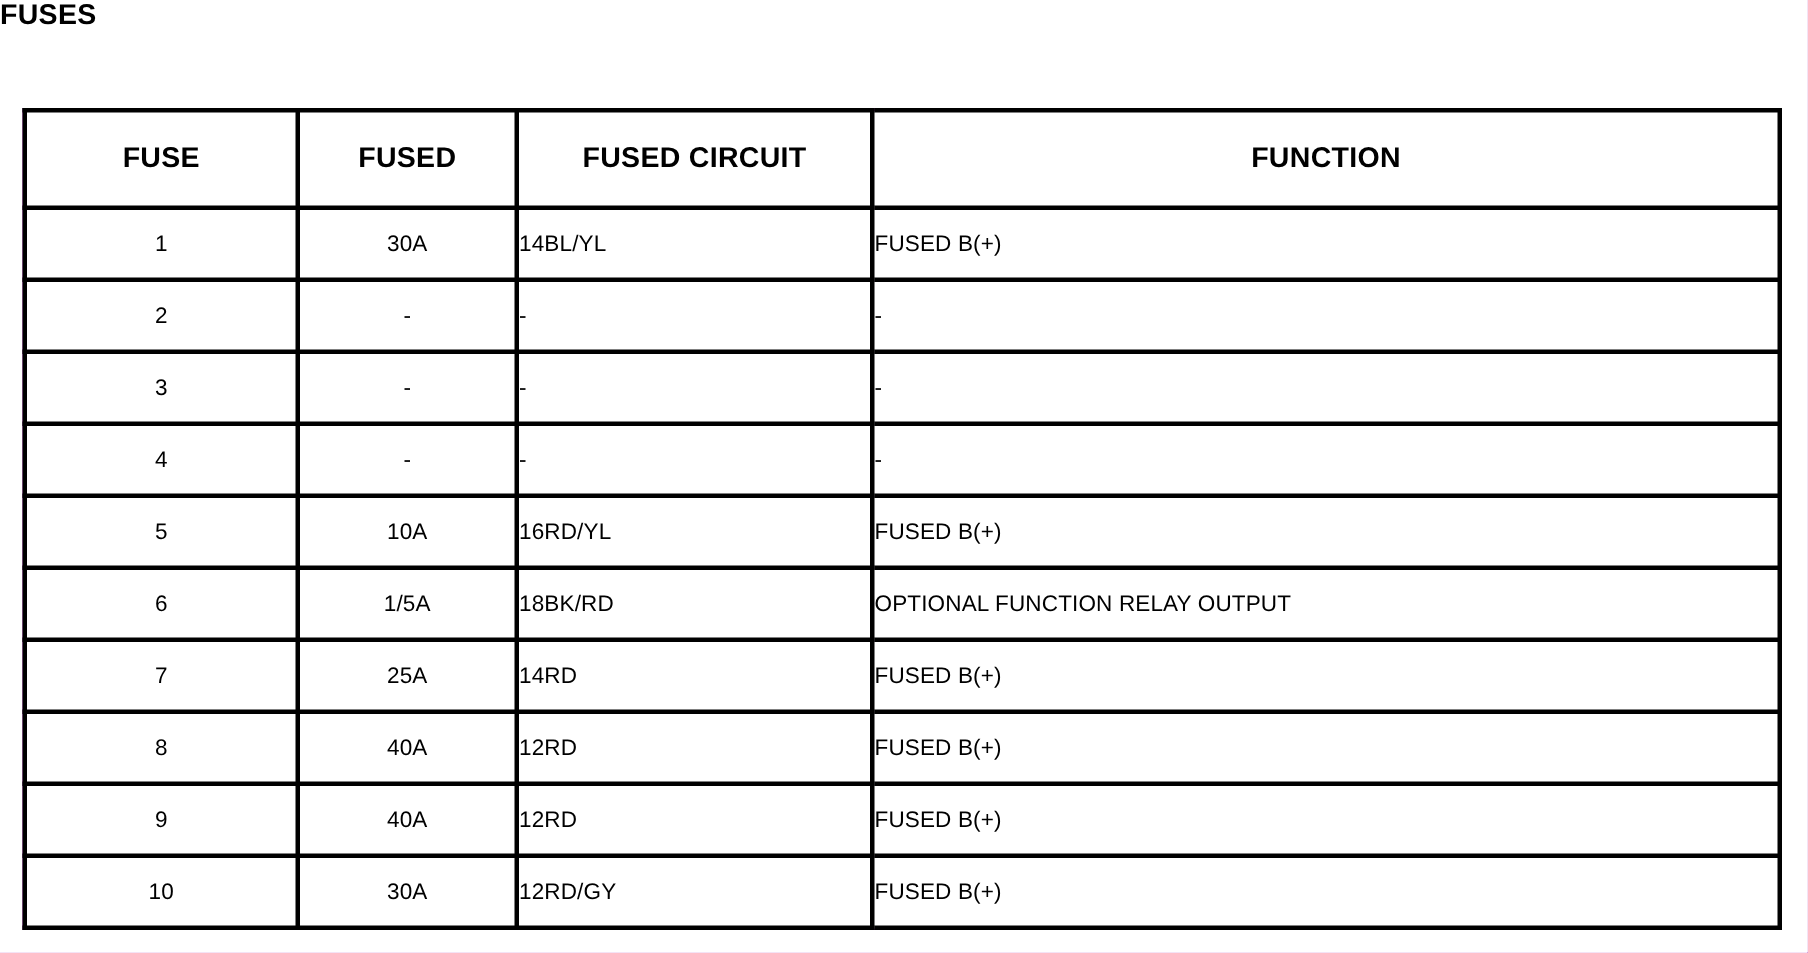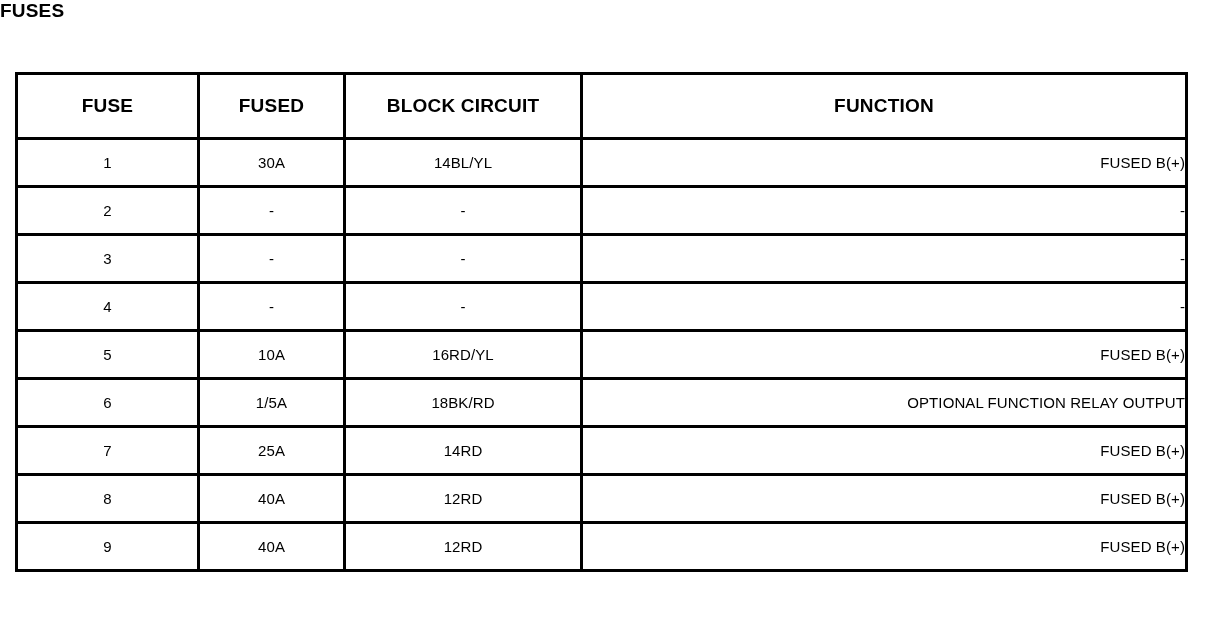--- a/index.html
+++ b/index.html
@@ -81,25 +81,25 @@
     height: 48px;
     font-weight: normal;
     font-size: 15px;
     letter-spacing: 0.1px;
     white-space: nowrap;
   }
 
   .cell-center { text-align: center; }
 
   .cell-circuit {
-    text-align: center;
+    text-align: left;
     padding-left: 25px;
   }
   .cell-function {
-    text-align: right;
+    text-align: left;
     padding-left: 45px;
   }
 </style>
 </head>
 <body>
 
 <div id="page">
 
   <div class="title-block">
     <span class="title-line">FUSES</span>
@@ -109,21 +109,21 @@
     <colgroup>
       <col class="col-fuse">
       <col class="col-amps">
       <col class="col-circuit">
       <col class="col-function">
     </colgroup>
     <thead>
       <tr>
         <th>FUSE</th>
         <th>FUSED</th>
-        <th>BLOCK CIRCUIT</th>
+        <th>FUSED CIRCUIT</th>
         <th>FUNCTION</th>
       </tr>
     </thead>
     <tbody id="table-body">
         <tr>
           <td class="cell-center">1</td>
           <td class="cell-center">30A</td>
           <td class="cell-circuit">14BL/YL</td>
           <td class="cell-function">FUSED B(+)</td>
         </tr>
@@ -168,16 +168,22 @@
           <td class="cell-center">40A</td>
           <td class="cell-circuit">12RD</td>
           <td class="cell-function">FUSED B(+)</td>
         </tr>
         <tr>
           <td class="cell-center">9</td>
           <td class="cell-center">40A</td>
           <td class="cell-circuit">12RD</td>
           <td class="cell-function">FUSED B(+)</td>
         </tr>
+        <tr>
+          <td class="cell-center">10</td>
+          <td class="cell-center">30A</td>
+          <td class="cell-circuit">12RD/GY</td>
+          <td class="cell-function">FUSED B(+)</td>
+        </tr>
       </tbody>
   </table>
 
 </div>
 
 </body></html>

